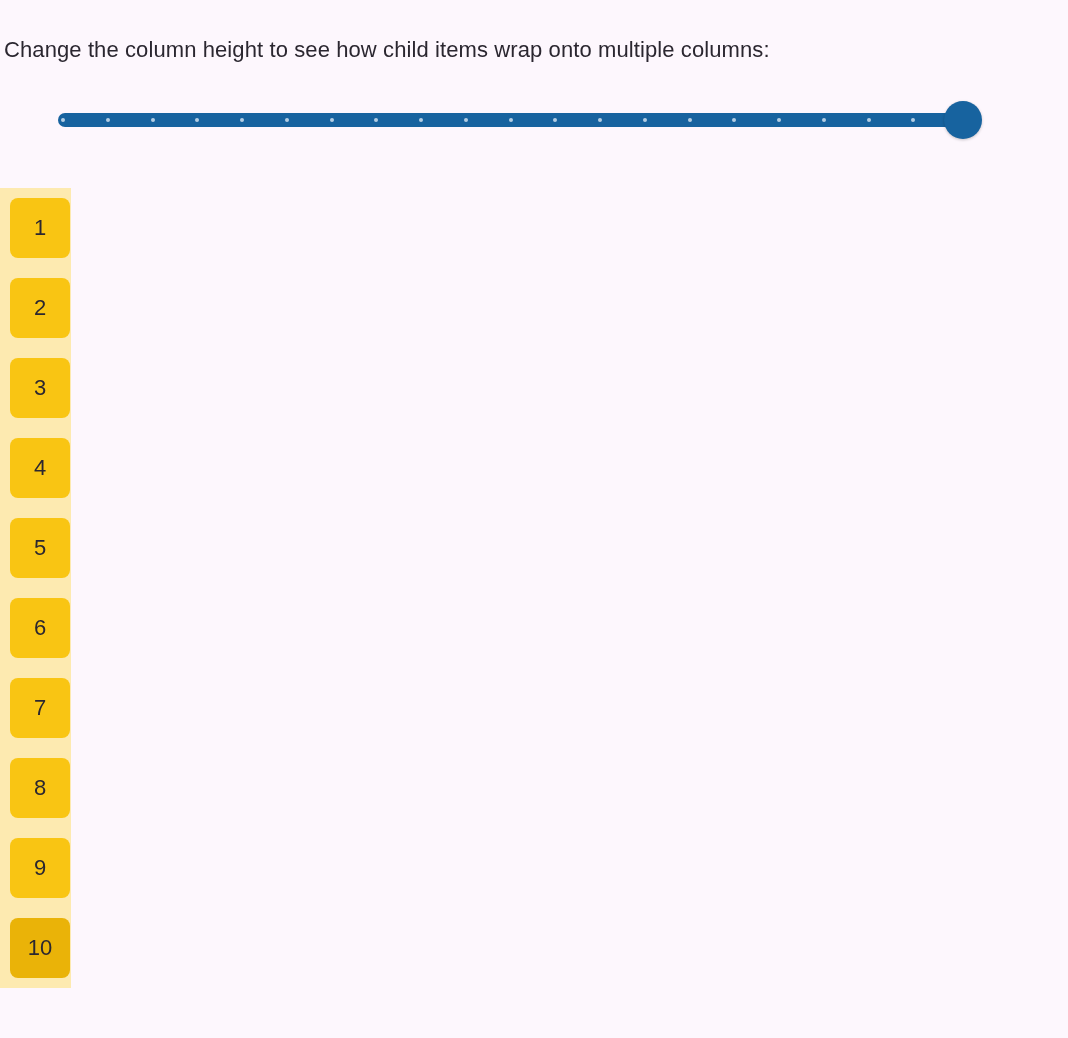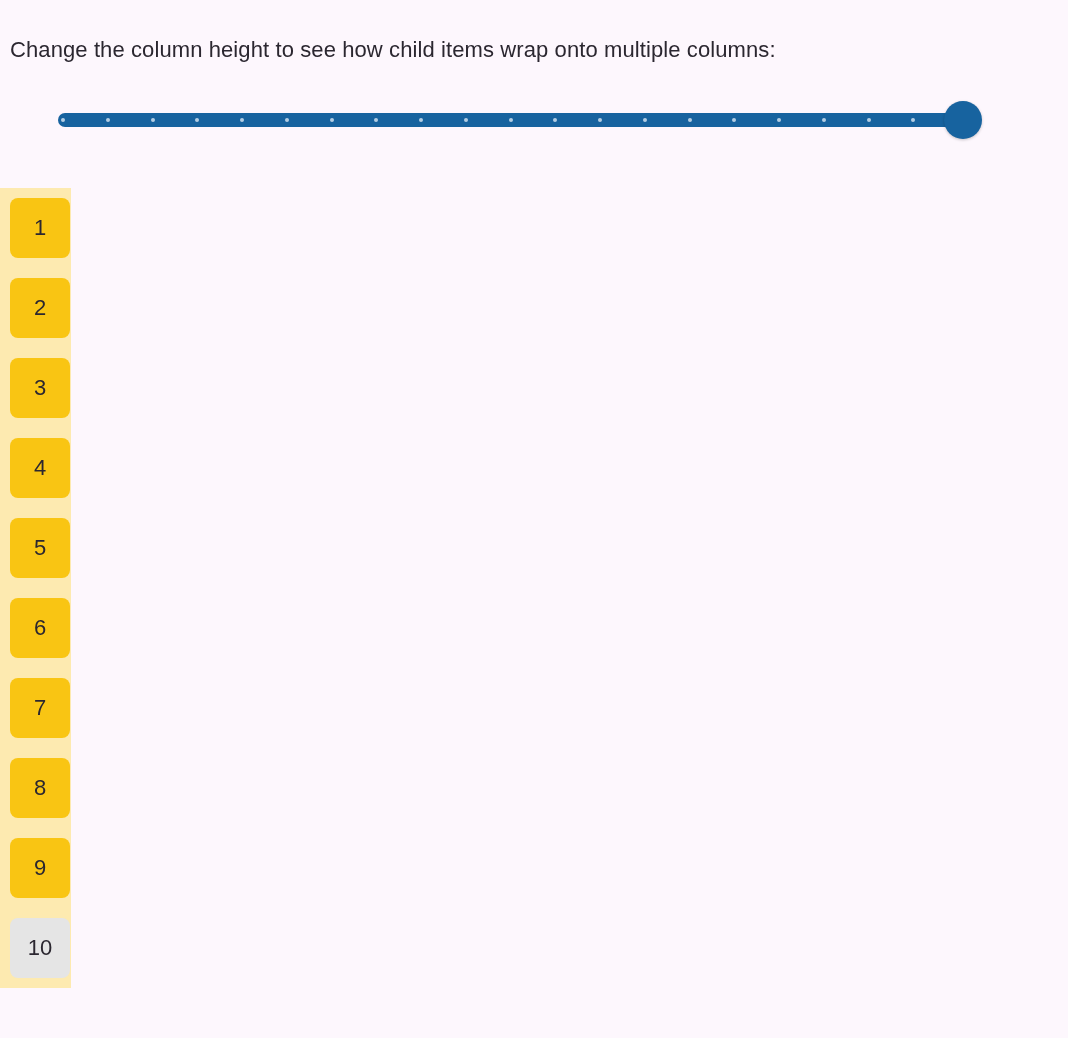--- a/index.html
+++ b/index.html
@@ -15,21 +15,21 @@
     height: 1038px;
     background: #fdf7fd;
     font-family: "Liberation Sans", "DejaVu Sans", sans-serif;
     overflow: hidden;
     position: relative;
   }
 
   
   .page-heading {
     position: absolute;
-    left: 10px;
+    left: 4px;
     top: 20px;
     font-size: 22px;
     line-height: 30px;
     font-weight: 400;
     color: #2b2730;
     white-space: nowrap;
     letter-spacing: 0.1px;
   }
 
   
@@ -180,16 +180,16 @@
     </div>
     <div class="flex-item" style="background: rgb(249, 197, 19);">
       <span>7</span>
     </div>
     <div class="flex-item" style="background: rgb(249, 197, 19);">
       <span>8</span>
     </div>
     <div class="flex-item" style="background: rgb(249, 197, 19);">
       <span>9</span>
     </div>
-    <div class="flex-item" style="background: #e5e5e5;">
+    <div class="flex-item" style="background: #eab308;">
       <span>10</span>
     </div>
   </div>
 
 </body></html>

